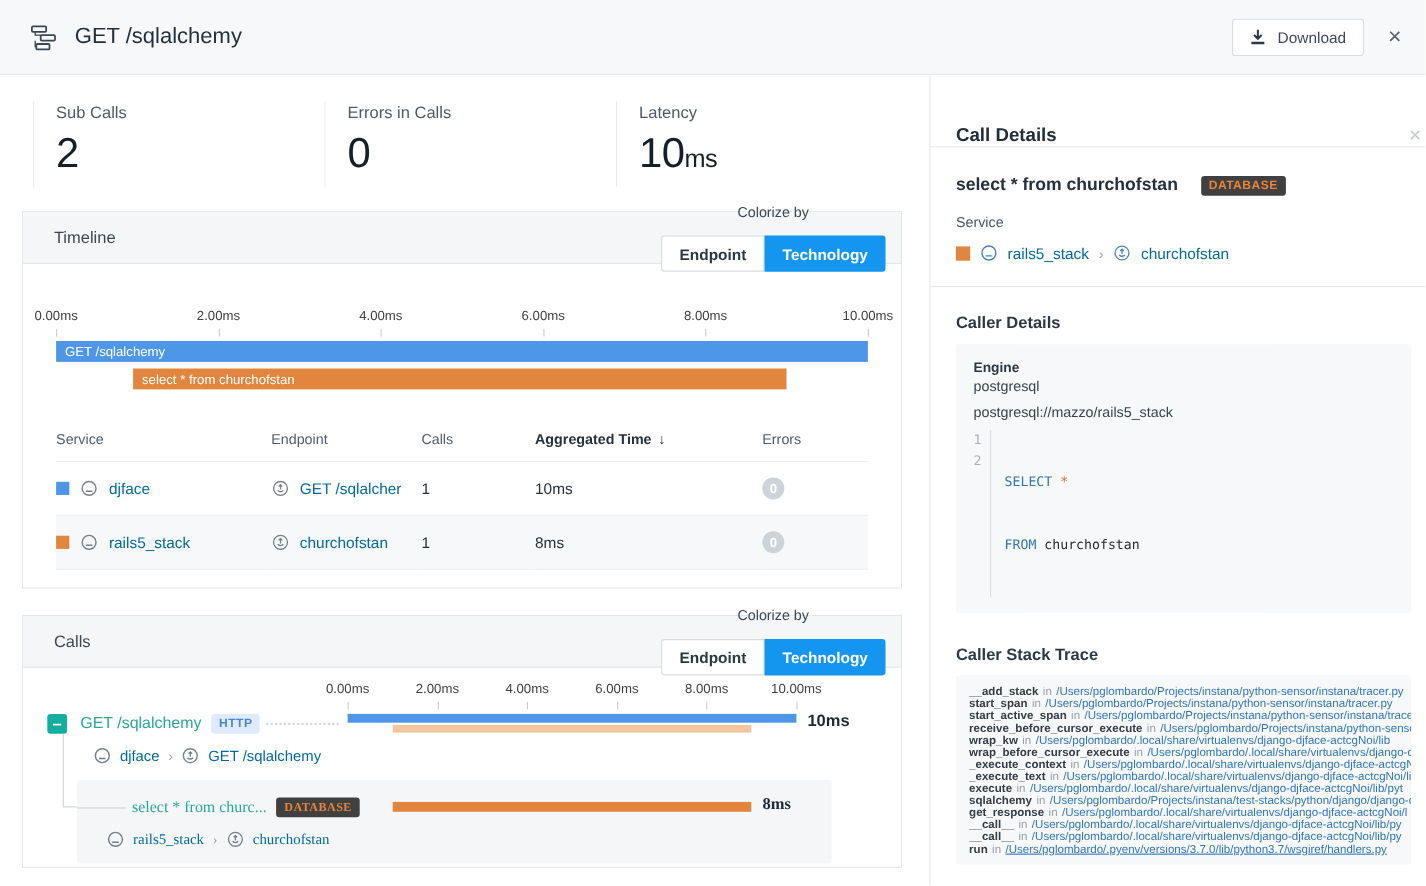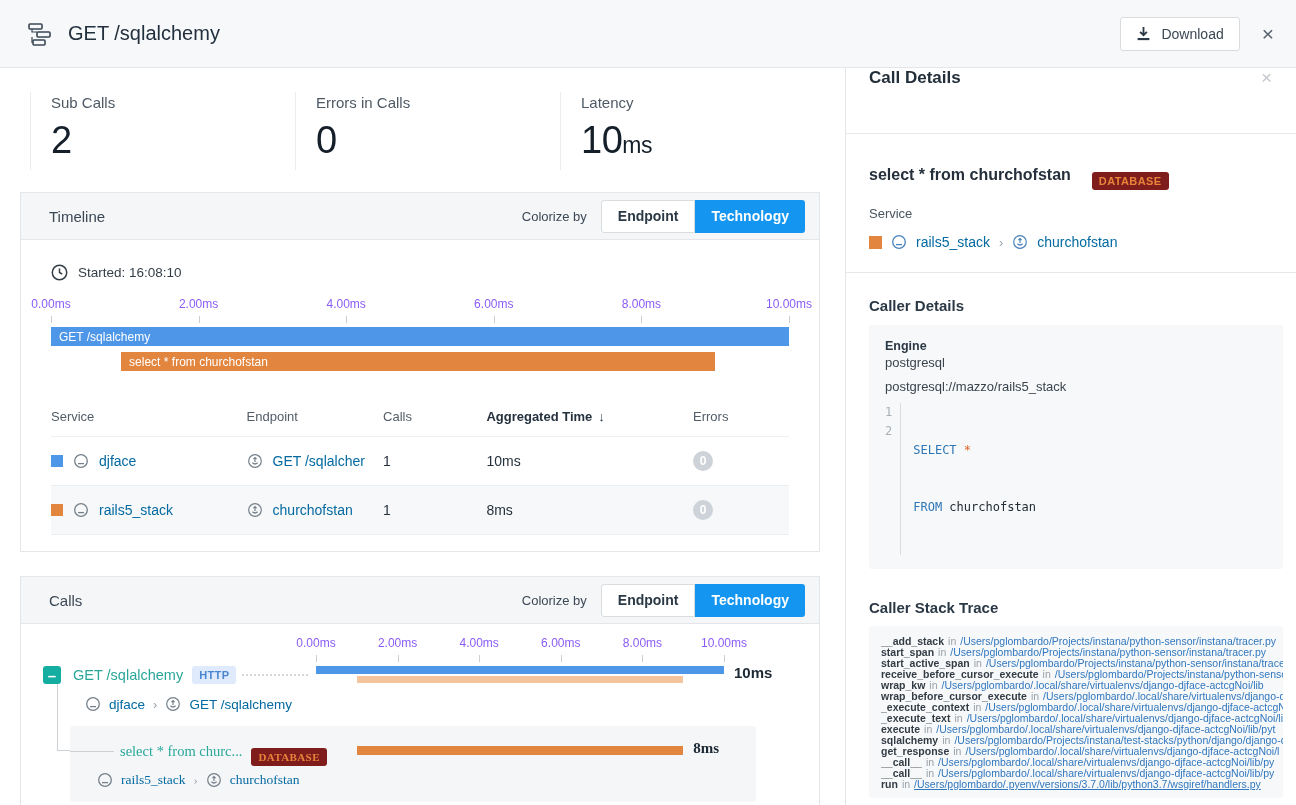--- a/index.html
+++ b/index.html
@@ -27,33 +27,33 @@
   .stat-value { font-size:38px; font-weight:500; color:#141f29; margin-top:8px; letter-spacing:-0.5px; }
   .stat-unit { font-size:23px; }
 
   
   .card { margin:0 25px 0 20px; border:1px solid #e3e7ea; background:#fff; }
   .card.timeline { margin-top:22px; }
   .card.calls { margin-top:24px; height:230px; }
   .card-header { height:47px; background:#f4f6f8; border-bottom:1px solid #e3e7ea;
                  display:flex; align-items:center; padding:0 14px 0 28px; }
   .card-title { font-size:15px; color:#3c4854; }
-  .colorize { margin-left:auto; display:flex; align-items:center; gap:14px; font-size:13px; color:#3c4854; }
+  .colorize { margin-left:auto; display:flex; align-items:center; gap:14px; font-size:13px; color:#3c4854;flex-direction:column; }
   .toggle { display:flex; }
   .tbtn { height:33px; padding:0 16px; font-size:14px; display:flex; align-items:center; cursor:pointer; }
   .tbtn.inactive { background:#fff; border:1px solid #d9dde0; color:#2b3845; font-weight:600; border-radius:3px 0 0 3px; }
   .tbtn.active { background:#1496f0; color:#fff; font-weight:700; border-radius:0 3px 3px 0; }
 
   
   .tl-body { padding:24px 30px 16px; }
   .started { display:flex; align-items:center; gap:10px; font-size:13.5px; color:#333e48; }
   .clock-icon { width:17px; height:17px; }
   .tchart { position:relative; margin-top:16px; height:82px; }
   .axis { position:relative; height:28px; }
-  .tick { position:absolute; transform:translateX(-50%); font-size:12px; color:#8b5cf6; top:0; white-space:nowrap; }
+  .tick { position:absolute; transform:translateX(-50%); font-size:12px; color:#404040; top:0; white-space:nowrap; }
   .tickmark { position:absolute; width:1px; height:7px; background:#c9ced3; top:19px; }
   .t0{left:0%}.t1{left:20%}.t2{left:40%}.t3{left:60%}.t4{left:80%}.t5{left:100%}
   .tl-bar { position:absolute; height:19px; color:#fff; font-size:12px;
             display:flex; align-items:center; padding-left:8px; cursor:pointer; }
   .tl-bar.blue { top:30px; left:0; width:100%; background:#4e97e8; }
   .tl-bar.orange { top:55px; left:9.5%; width:80.5%; background:#e2853f; }
 
   
   .svc-table { width:100%; border-collapse:collapse; margin-top:22px; font-size:14px; color:#25313d; }
   .svc-table th { font-size:13px; color:#525d68; font-weight:400; text-align:left; padding:8px 0 12px; }
@@ -77,42 +77,42 @@
   .call-row { display:flex; align-items:center; height:26px; }
   .row-left { display:flex; align-items:center; width:273px; flex:none; }
   .row2 .row-left { width:246px; }
   .minus-btn { width:18px; height:18px; background:#14ada2; border-radius:3px; color:#fff; flex:none;
                display:flex; align-items:center; justify-content:center; font-size:15px; font-weight:700;
                line-height:1; cursor:pointer; }
   .cname { color:#29a79a; font-size:14.5px; margin-left:12px; white-space:nowrap; cursor:pointer; }
   .badge { font-size:11px; font-weight:700; border-radius:3px; padding:3px 7px; margin-left:9px;
            letter-spacing:0.4px; white-space:nowrap; }
   .badge.http { background:#dfeafc; color:#4a86cf; }
-  .badge.db { background:#7f1d1d; color:#e8833a;margin-top:12px; }
+  .badge.db { background:#404040; color:#e8833a; }
   .conn-dot { flex:1; border-top:2px dotted #d3d7db; margin:0 8px 0 6px; }
   .conn-solid { flex:1; border-top:1px solid #ccd1d6; margin:0 8px 0 6px; }
   .bars { width:408px; flex:none; position:relative; height:18px; }
   .b-blue { position:absolute; left:0; top:0; width:100%; height:8px; background:#4e97e8; cursor:pointer; }
   .b-lorange { position:absolute; left:10%; top:10px; width:80%; height:7px; background:#f4c49d; }
   .b-orange { position:absolute; left:10%; top:4px; width:80%; height:9px; background:#e2853f; cursor:pointer; }
   .cval { position:absolute; font-size:15px; font-weight:700; color:#1c2833; top:-2px; }
   .row1 .cval { left:calc(100% + 10px); }
   .row2 .cval { left:calc(90% + 10px); }
   .subrow { display:flex; align-items:center; gap:8px; margin:6px 0 0 42px; font-size:13.5px; height:20px; }
   .chev { color:#9aa3ab; font-size:13px; }
   .sel-block { position:relative; margin:12px 0 0 27px; width:686px; background:#f5f6f8;
                border-radius:3px; padding:12px 0 12px 0;font-family:Liberation Serif, serif; }
   .stub { width:44px; border-top:1px solid #ccd1d6; margin-right:6px; flex:none; }
   .sel-block .subrow { margin-left:27px; }
   .tree-v { position:absolute; left:36px; top:60px; height:66px; border-left:1px solid #ccd1d6; }
   .tree-elbow { position:absolute; left:36px; top:126px; width:14px; border-top:1px solid #ccd1d6; }
 
   
-  .panel-header { height:66px; border-bottom:1px solid #e6e9ec; display:flex; align-items:flex-start;
-                  padding:0 24px 0 23px; flex:none; }
+  .panel-header { height:66px; border-bottom:1px solid #e6e9ec; display:flex; align-items:flex-end;
+                  padding:0 4px 0 23px; flex:none; }
   .panel-title { font-size:17px; font-weight:700; color:#222e3a; }
   .panel-close { margin-left:auto; color:#c3c9ce; font-size:19px; cursor:pointer; line-height:1; }
   .panel-body { padding:26px 13px 0 23px; }
   .call-name-row { display:flex; align-items:center; gap:12px; }
   .call-name { font-size:16px; font-weight:700; color:#25303c; }
   .svc-label { font-size:13px; color:#4a5560; margin-top:16px; }
   .bc { display:flex; align-items:center; gap:9px; margin-top:13px; font-size:14px; }
   .bc .sq { width:13px; height:13px; }
   .divider { border-bottom:1px solid #e6e9ec; margin:22px -13px 0 -23px; }
   .sec-title { font-size:15px; font-weight:700; color:#2b3845; margin-top:24px; }
@@ -178,27 +178,20 @@
         <span class="card-title">Timeline</span>
         <div class="colorize">
           <span>Colorize by</span>
           <div class="toggle">
             <span class="tbtn inactive">Endpoint</span>
             <span class="tbtn active">Technology</span>
           </div>
         </div>
       </div>
       <div class="tl-body">
-        <div class="started">
-          <svg class="clock-icon" viewBox="0 0 16 16" fill="none" stroke="#333e48" stroke-width="1.4">
-            <circle cx="8" cy="8" r="6.8"></circle>
-              <path d="M8 4.3 V8 L10.6 9.6"></path>
-          </svg>
-          <span>Started: 16:08:10</span>
-        </div>
         <div class="tchart">
           <div class="axis">
             <span class="tick t0">0.00ms</span>
               <span class="tick t1">2.00ms</span>
               <span class="tick t2">4.00ms</span>
               <span class="tick t3">6.00ms</span>
               <span class="tick t4">8.00ms</span>
               <span class="tick t5">10.00ms</span>
             <i class="tickmark t0"></i>
               <i class="tickmark t1"></i>

